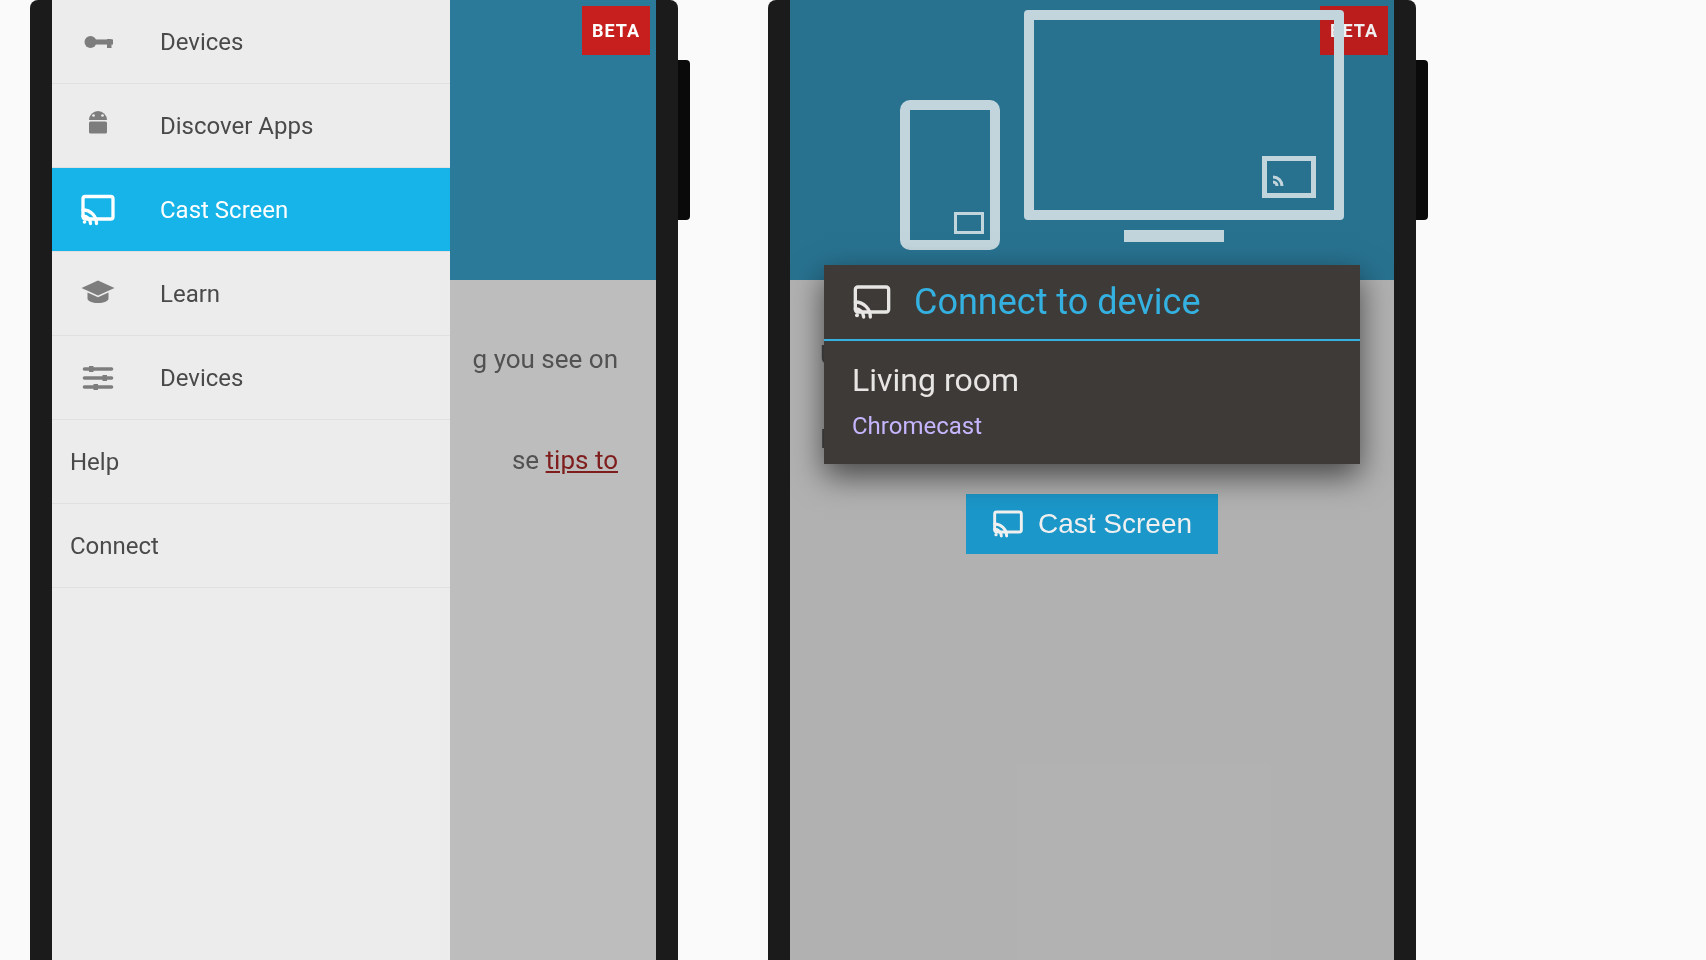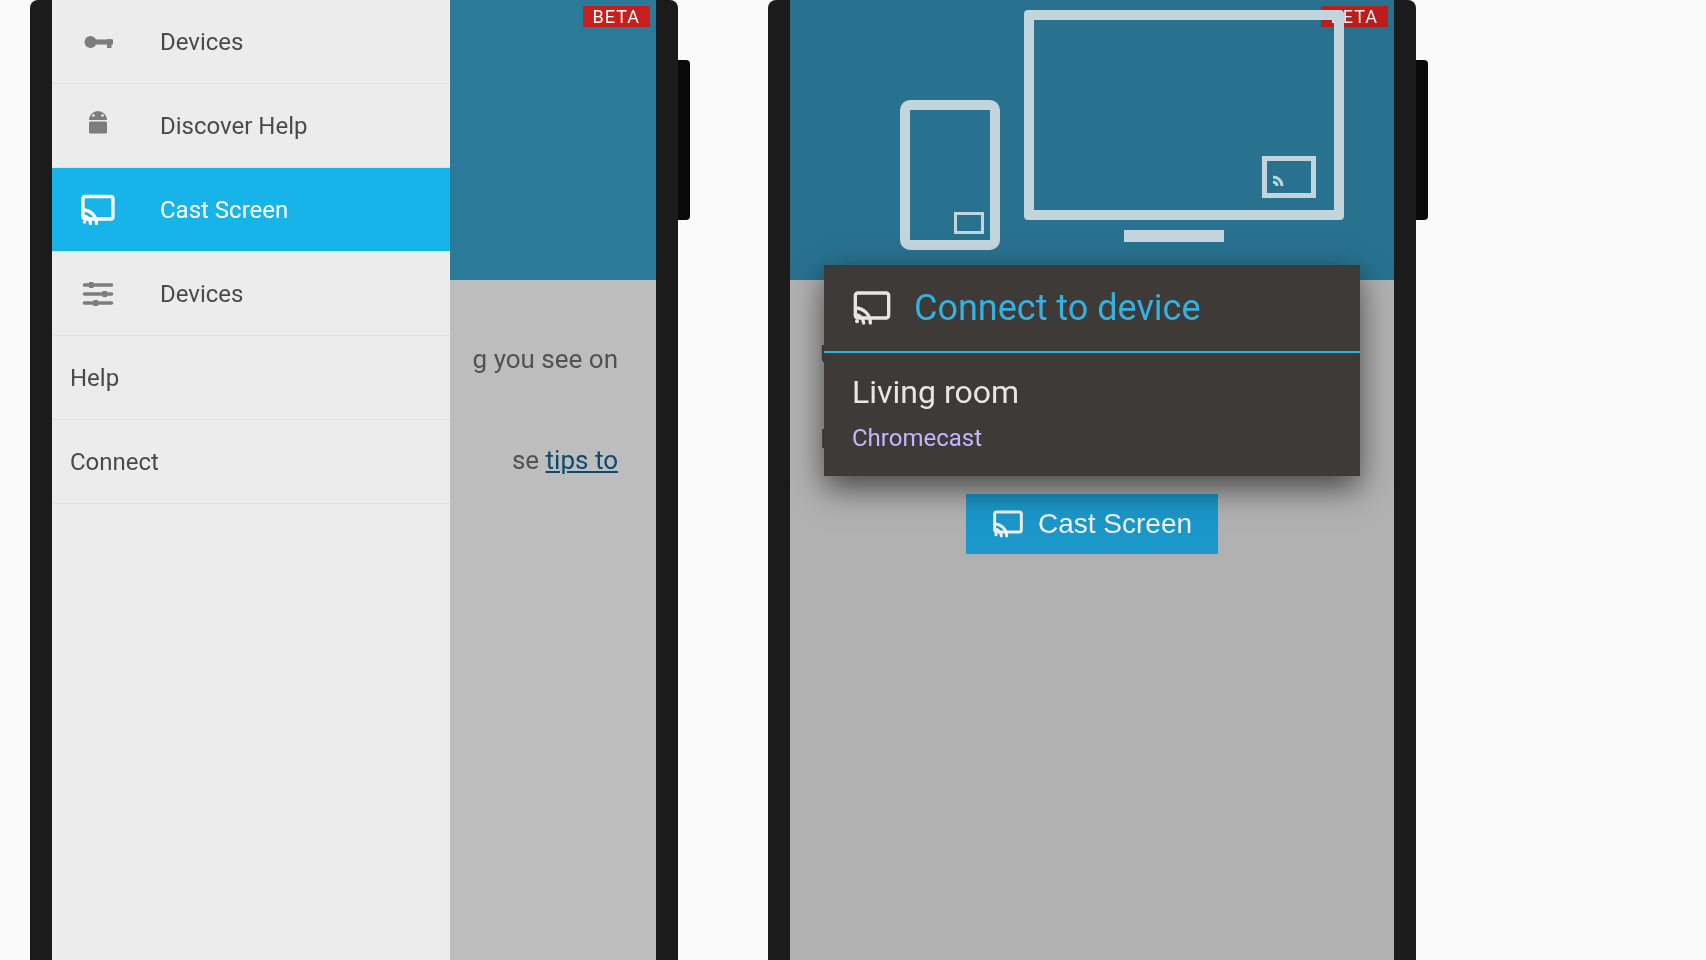--- a/index.html
+++ b/index.html
@@ -51,23 +51,23 @@
       height: 280px;
       position: relative;
     }
     .beta-badge {
       position: absolute;
       top: 6px;
       right: 6px;
       background: #c71e1e;
       color: #fff;
       font-size: 18px;
-      font-weight: 400;
+      font-weight: 700;
       letter-spacing: 1px;
-      padding: 0 10px;
+      padding: 14px 10px;
     }
     
     .illus {
       position: absolute;
       left: 60px;
       right: 30px;
       top: 10px;
       bottom: 10px;
     }
     .tv {
@@ -121,21 +121,21 @@
       background: #bdbdbd;
       padding: 60px 30px 0 30px;
       color: #525252;
       font-size: 26px;
     }
     .body-area .blurred {
       filter: blur(0px);
       line-height: 1.5;
     }
     .body-area a {
-      color: #0c4a6e;
+      color: #7f1d1d;
       text-decoration: underline;
       margin-top: 16px;
     }
     .cast-btn {
       display: inline-flex;
       align-items: center;
       gap: 14px;
       background: #1da1d6;
       color: #fff;
       font-size: 28px;
@@ -192,21 +192,21 @@
       left: 34px;
       right: 34px;
       top: 265px;
       background: #3d3a37;
       box-shadow: 0 12px 30px rgba(0,0,0,0.6);
     }
     .dialog-header {
       display:flex;
       align-items:center;
       gap: 22px;
-      padding: 22px 28px;
+      padding: 16px 28px;
       color: #34b1e0;
       font-size: 36px;
       border-bottom: 2px solid #34b1e0;
     }
     .dialog-row {
       padding: 20px 28px 24px 28px;
       color: #e8e6e4;
       cursor:pointer;
     }
     .dialog-row .d-title {
@@ -257,32 +257,41 @@
       </div>
       <div class="drawer-item">
         <span class="icon">
           <svg width="36" height="36" viewBox="0 0 24 24" fill="#7d7d7d">
               <path d="M6 8a6 6 0 0 1 12 0H6z"></path>
               <rect x="6" y="9" width="12" height="8" rx="1"></rect>
               <circle cx="9" cy="5" r="0.9" fill="#ececec"></circle>
               <circle cx="15" cy="5" r="0.9" fill="#ececec"></circle>
             </svg>
         </span>
-        <span>Discover Help</span>
+        <span>Discover Apps</span>
       </div>
       <div class="drawer-item active">
         <span class="icon cast-icon">
           <svg width="38" height="38" viewBox="0 0 24 24" fill="none" stroke="#fff" stroke-width="2.2">
               <rect x="2" y="3" width="20" height="15" rx="1.5"></rect>
               <path d="M2 12a9 9 0 0 1 9 9" stroke-linecap="round" fill="none"></path>
               <path d="M2 16a5 5 0 0 1 5 5" stroke-linecap="round" fill="none"></path>
               <circle cx="3" cy="20" r="1.2" fill="#fff" stroke="none"></circle>
             </svg>
         </span>
         <span>Cast Screen</span>
+      </div>
+      <div class="drawer-item">
+        <span class="icon">
+          <svg width="36" height="36" viewBox="0 0 24 24" fill="#7d7d7d">
+              <path d="M12 3 1 8l11 5 11-5-11-5z"></path>
+              <path d="M5 11v4c0 1.7 3.1 3 7 3s7-1.3 7-3v-4l-7 3.2L5 11z"></path>
+            </svg>
+        </span>
+        <span>Learn</span>
       </div>
       <div class="drawer-item">
         <span class="icon">
           <svg width="36" height="36" viewBox="0 0 24 24" stroke="#7d7d7d" stroke-width="2.4" fill="none" stroke-linecap="round">
               <line x1="3" y1="6" x2="21" y2="6"></line>
               <line x1="3" y1="12" x2="21" y2="12"></line>
               <line x1="3" y1="18" x2="21" y2="18"></line>
               <rect x="6" y="4" width="3" height="4" fill="#7d7d7d" stroke="none"></rect>
               <rect x="15" y="10" width="3" height="4" fill="#7d7d7d" stroke="none"></rect>
               <rect x="9" y="16" width="3" height="4" fill="#7d7d7d" stroke="none"></rect>

